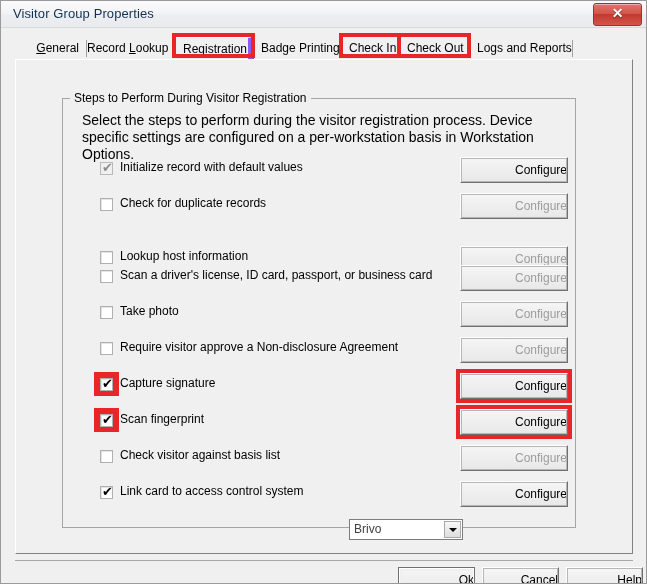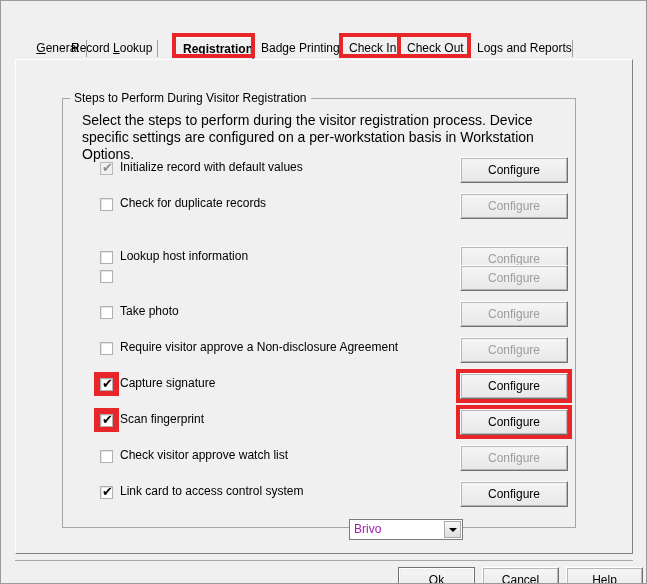--- a/index.html
+++ b/index.html
@@ -100,23 +100,22 @@
     right: 0;
     top: 3px;
     bottom: 3px;
     width: 1px;
     background: #a0a0a0;
   }
   .tab.selected {
     background: #f0f0f0;
     border-left: 1px solid #ffffff;
     border-top: 1px solid #ffffff;
-    border-right: 1px solid #8b5cf6;
+    border-right: 5px solid #8b5cf6;
     box-shadow: 1px 0 0 #6e6e6e;
-    font-weight: bold;
   }
   .tab u { text-decoration: underline; }
 
   
   #tabpanel {
     position: absolute;
     left: 10px;
     top: 31px;
     width: 618px;
     height: 495px;
@@ -227,21 +226,21 @@
     font-size: 12px;
     color: #000000;
     background: linear-gradient(to bottom, #f6f6f6 0%, #efefef 45%, #e8e8e8 100%);
     border-top: 1px solid #ffffff;
     border-left: 1px solid #ffffff;
     border-right: 1px solid #707070;
     border-bottom: 1px solid #707070;
     outline: 1px solid #b6b6b6;
     outline-offset: -2px;
     box-sizing: border-box;
-    text-align: center;
+    text-align: right;
     cursor: pointer;
     overflow: hidden;
     white-space: nowrap;
   }
   .btn.disabled { color: #9d9d9d; cursor: default; }
 
   .cfg-btn {
     position: absolute;
     left: 444px;
     top: 0px;
@@ -270,21 +269,21 @@
     background: #ffffff;
     border: 1px solid #7d7d7d;
     box-sizing: border-box;
     cursor: pointer;
   }
   #combo .value {
     position: absolute;
     left: 4px;
     top: 2px;
     font-size: 12px;
-    color: #a21caf;
+    color: #404040;
   }
   #combo .arrowbox {
     position: absolute;
     right: 1px;
     top: 1px;
     width: 17px;
     height: 17px;
     background: linear-gradient(to bottom, #f7f7f7 0%, #ebebeb 50%, #dedede 100%);
     border: 1px solid #a9a9a9;
     box-sizing: border-box;
@@ -333,26 +332,32 @@
     outline: 1px solid #ffffff;
     outline-offset: -2px;
     box-shadow: inset 0 0 0 3px #efefef;
   }
 </style>
 </head>
 <body>
 
 <div id="window">
 
+  <div id="titlebar">
+    <div id="title-text">Visitor Group Properties</div>
+    <div id="close-button">
+      <span class="glyph">✕</span>
+    </div>
+  </div>
 
   <div id="client">
 
     <div id="tabstrip">
         <div class="tab sep" style="left: 8px; width: 64px; text-align: right;"><span><u>G</u>eneral</span></div>
-        <div class="tab sep" style="left: 48px; width: 95px; text-align: left;"><span>Record <u>L</u>ookup</span></div>
+        <div class="tab sep" style="left: 64px; width: 95px; text-align: left;"><span>Record <u>L</u>ookup</span></div>
         <div class="tab selected" style="left: 159px; width: 79px; text-align: center;"><span><u>R</u>egistration</span></div>
         <div class="tab sep" style="left: 238px; width: 88px; text-align: center;"><span>Badge Printing</span></div>
         <div class="tab sep" style="left: 326px; width: 58px; text-align: center;"><span>Check In</span></div>
         <div class="tab sep" style="left: 384px; width: 70px; "><span>Check Out</span></div>
         <div class="tab sep" style="left: 454px; width: 104px; text-align: right;"><span>Lo<u>g</u>s and Reports</span></div>
       </div>
 
     <div id="tabpanel">
 
       <div id="groupbox"></div>
@@ -380,20 +385,21 @@
             <div class="cb-wrap">
               <div class="cb"></div>
             </div>
             <div class="step-label">Lookup host information</div>
             <div class="btn cfg-btn disabled">Configure</div>
           </div>
           <div class="step-row" style="top: 205px;">
             <div class="cb-wrap">
               <div class="cb"></div>
             </div>
+            <div class="step-label">Scan a driver's license, ID card, passport, or business card</div>
             <div class="btn cfg-btn disabled">Configure</div>
           </div>
           <div class="step-row" style="top: 241px;">
             <div class="cb-wrap">
               <div class="cb"></div>
             </div>
             <div class="step-label">Take photo</div>
             <div class="btn cfg-btn disabled">Configure</div>
           </div>
           <div class="step-row" style="top: 277px;">
@@ -422,21 +428,21 @@
               </div>
             </div>
             <div class="step-label">Scan fingerprint</div>
             <div class="btn cfg-btn">Configure</div>
             <div class="cfg-highlight"></div>
           </div>
           <div class="step-row" style="top: 385px;">
             <div class="cb-wrap">
               <div class="cb"></div>
             </div>
-            <div class="step-label">Check visitor approve watch list</div>
+            <div class="step-label">Check visitor against basis list</div>
             <div class="btn cfg-btn disabled">Configure</div>
           </div>
           <div class="step-row" style="top: 421px;">
             <div class="cb-wrap">
               <div class="cb">
                 <span class="tick">✔</span>
               </div>
             </div>
             <div class="step-label">Link card to access control system</div>
             <div class="btn cfg-btn">Configure</div>

